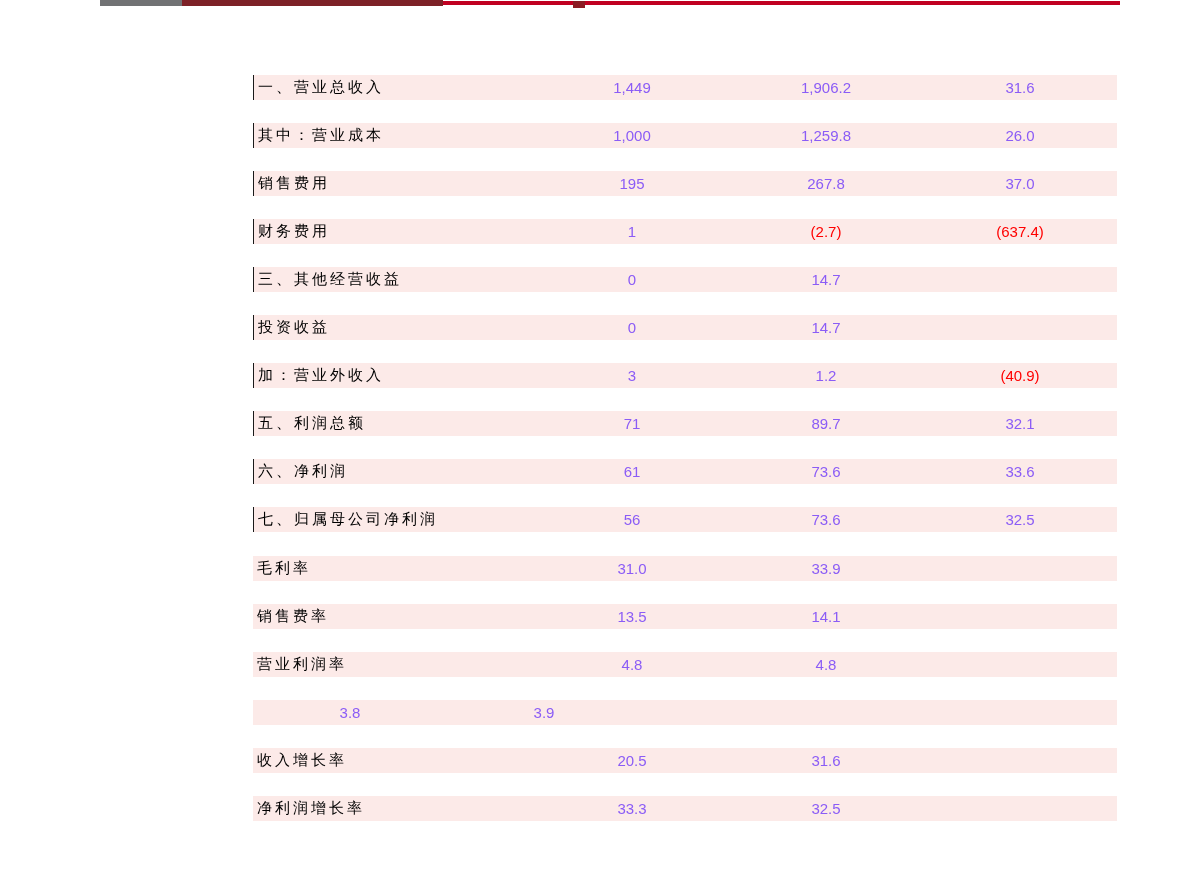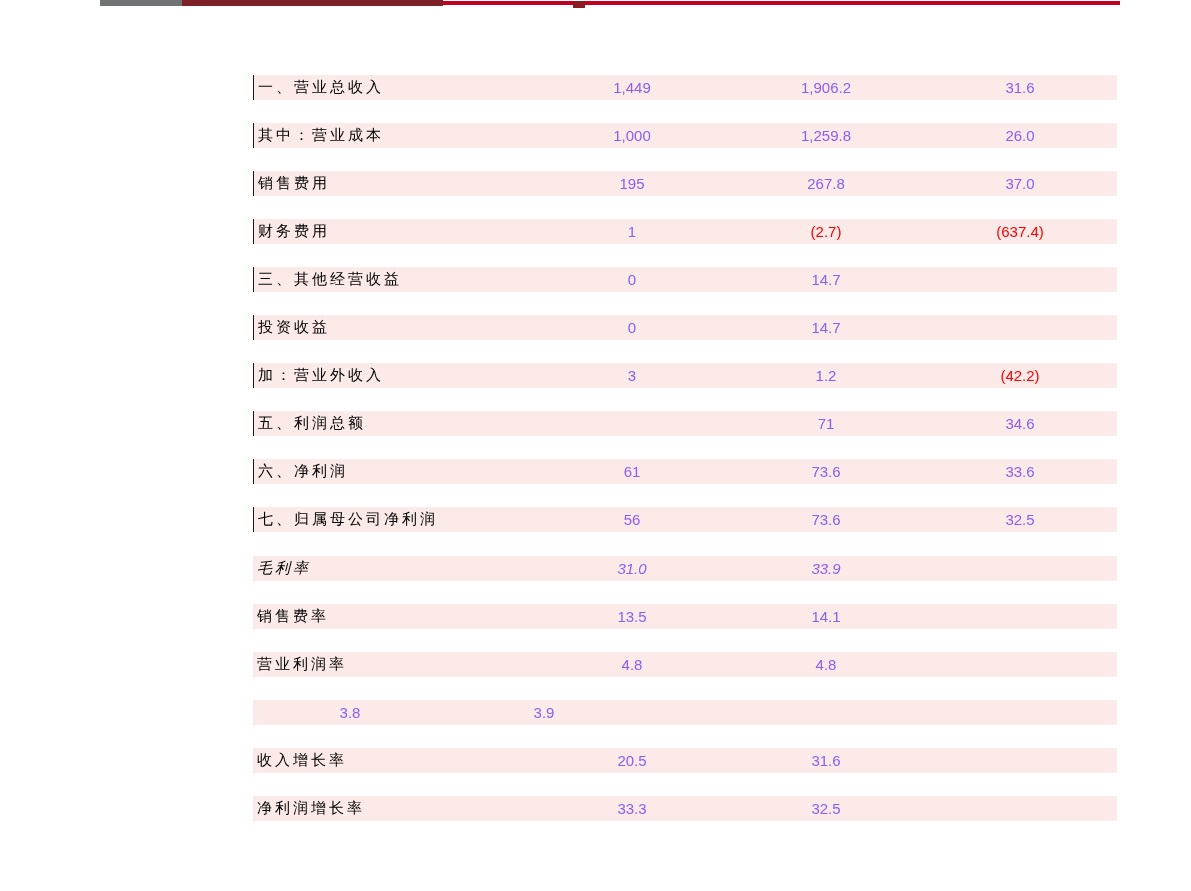--- a/index.html
+++ b/index.html
@@ -31,21 +31,21 @@
     width: 864px;
   }
   .row {
     display: flex;
     height: 25px;
     line-height: 25px;
     background: var(--row-bg, #fceae8);
     margin-bottom: 23px;
   }
   .row.bordered { border-left: 1px solid #1a1a1a; }
-  .row.gap-before { margin-top: 24px; font-style: italic; }
+  .row.gap-before { margin-top: 24px; }
 
   .cell { white-space: nowrap; overflow: hidden; }
   .cell.label {
     flex: 1;
     padding-left: 4px;
     font-size: 15px;
     letter-spacing: 3px;
     color: #000000;
     font-family: "Liberation Serif", serif;
   }
@@ -111,27 +111,28 @@
     <div class="cell label indent">投资收益</div>
     <div class="cell num">0</div>
     <div class="cell num">14.7</div>
     <div class="cell num"></div>
   </div>
 
   <div class="row bordered">
     <div class="cell label">加：营业外收入</div>
     <div class="cell num">3</div>
     <div class="cell num">1.2</div>
-    <div class="cell num neg">(42.2)</div>
+    <div class="cell num neg">(40.9)</div>
   </div>
 
   <div class="row bordered">
     <div class="cell label">五、利润总额</div>
     <div class="cell num">71</div>
-    <div class="cell num">34.6</div>
+    <div class="cell num">89.7</div>
+    <div class="cell num">32.1</div>
   </div>
 
   <div class="row bordered">
     <div class="cell label">六、净利润</div>
     <div class="cell num">61</div>
     <div class="cell num">73.6</div>
     <div class="cell num">33.6</div>
   </div>
 
   <div class="row bordered">

